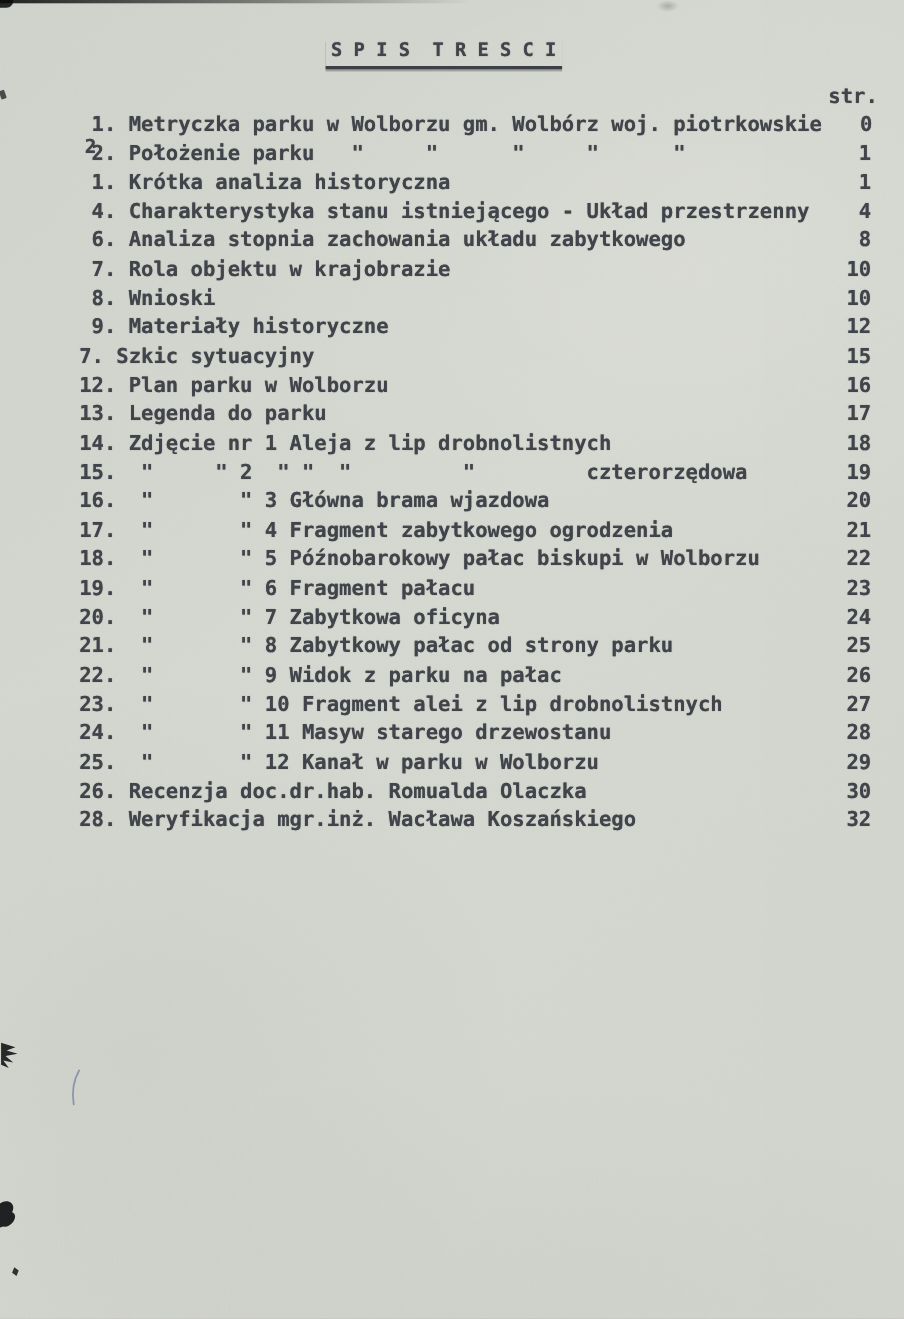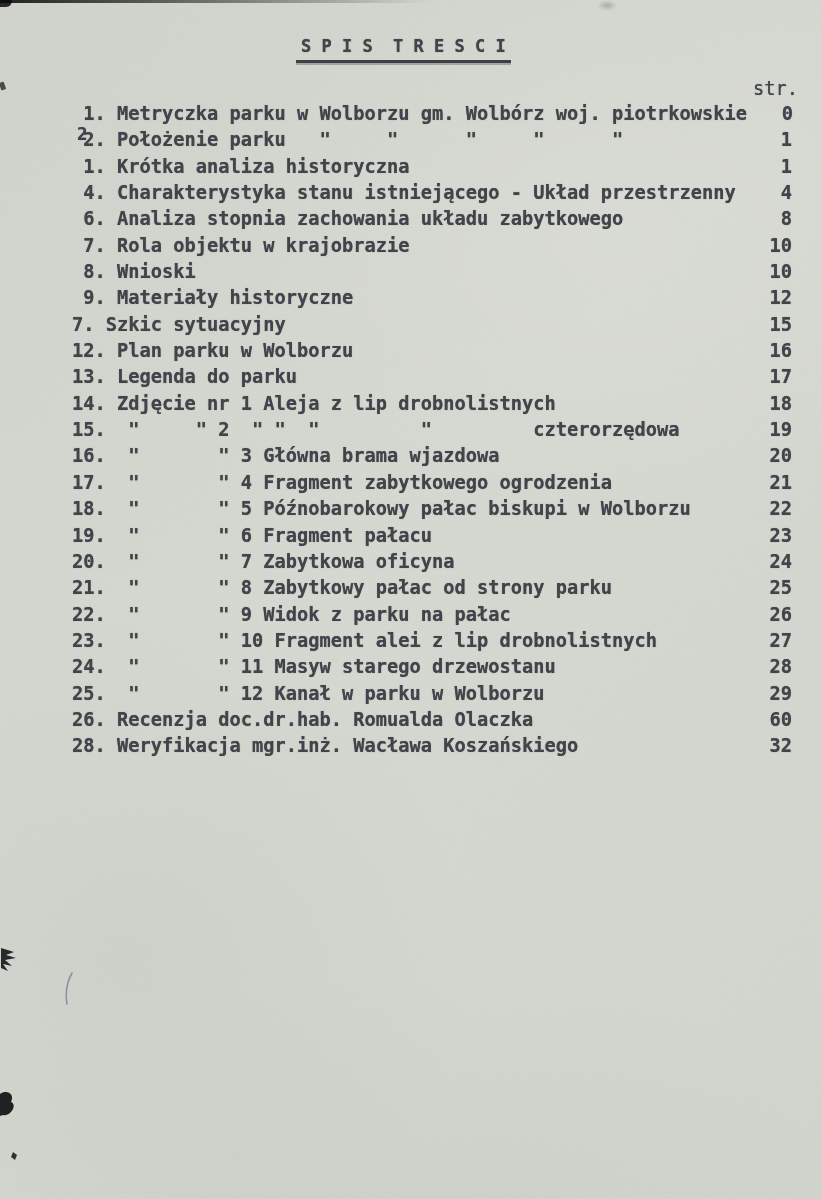--- a/index.html
+++ b/index.html
@@ -20,21 +20,21 @@
   .title{
     position:absolute;top:36px;left:263px;
     font-size:17px;font-weight:bold;white-space:pre;
     padding:0 5px 4px 5px;border-bottom:3px solid #3d4045;
     box-shadow:0 2px 0 rgba(70,73,78,.35);
     text-shadow:0 0 1px rgba(55,58,62,.8);
     margin-left:33px;
   }
   .str-header{
     position:absolute;top:78px;right:24px;width:60px;text-align:right;
-    font-size:18.7px;font-weight:normal;white-space:pre;
+    font-size:18.7px;font-weight:bold;white-space:pre;
     text-shadow:0 0 .8px rgba(55,58,62,.7);
   }
   .toc{
     position:absolute;top:101px;left:72px;right:30px;
     font-size:18.7px;font-weight:bold;
     text-shadow:0 0 .8px rgba(55,58,62,.7);
   }
   .row{display:flex;justify-content:space-between;align-items:flex-end;height:26.35px;line-height:26.35px;}
   .row-text{white-space:pre;flex:1 1 auto;overflow:visible;}
   .row-page{flex:0 0 46px;text-align:right;white-space:pre;}
@@ -209,21 +209,21 @@
       <span class="row-page">28</span>
     </div>
 
     <div class="row">
       <span class="row-text">25.  "       " 12 Kanał w parku w Wolborzu</span>
       <span class="row-page">29</span>
     </div>
 
     <div class="row">
       <span class="row-text">26. Recenzja doc.dr.hab. Romualda Olaczka</span>
-      <span class="row-page">60</span>
+      <span class="row-page">30</span>
     </div>
 
 
     <div class="row">
       <span class="row-text">28. Weryfikacja mgr.inż. Wacława Koszańskiego</span>
       <span class="row-page">32</span>
     </div>
   </div>
 
 </div>

